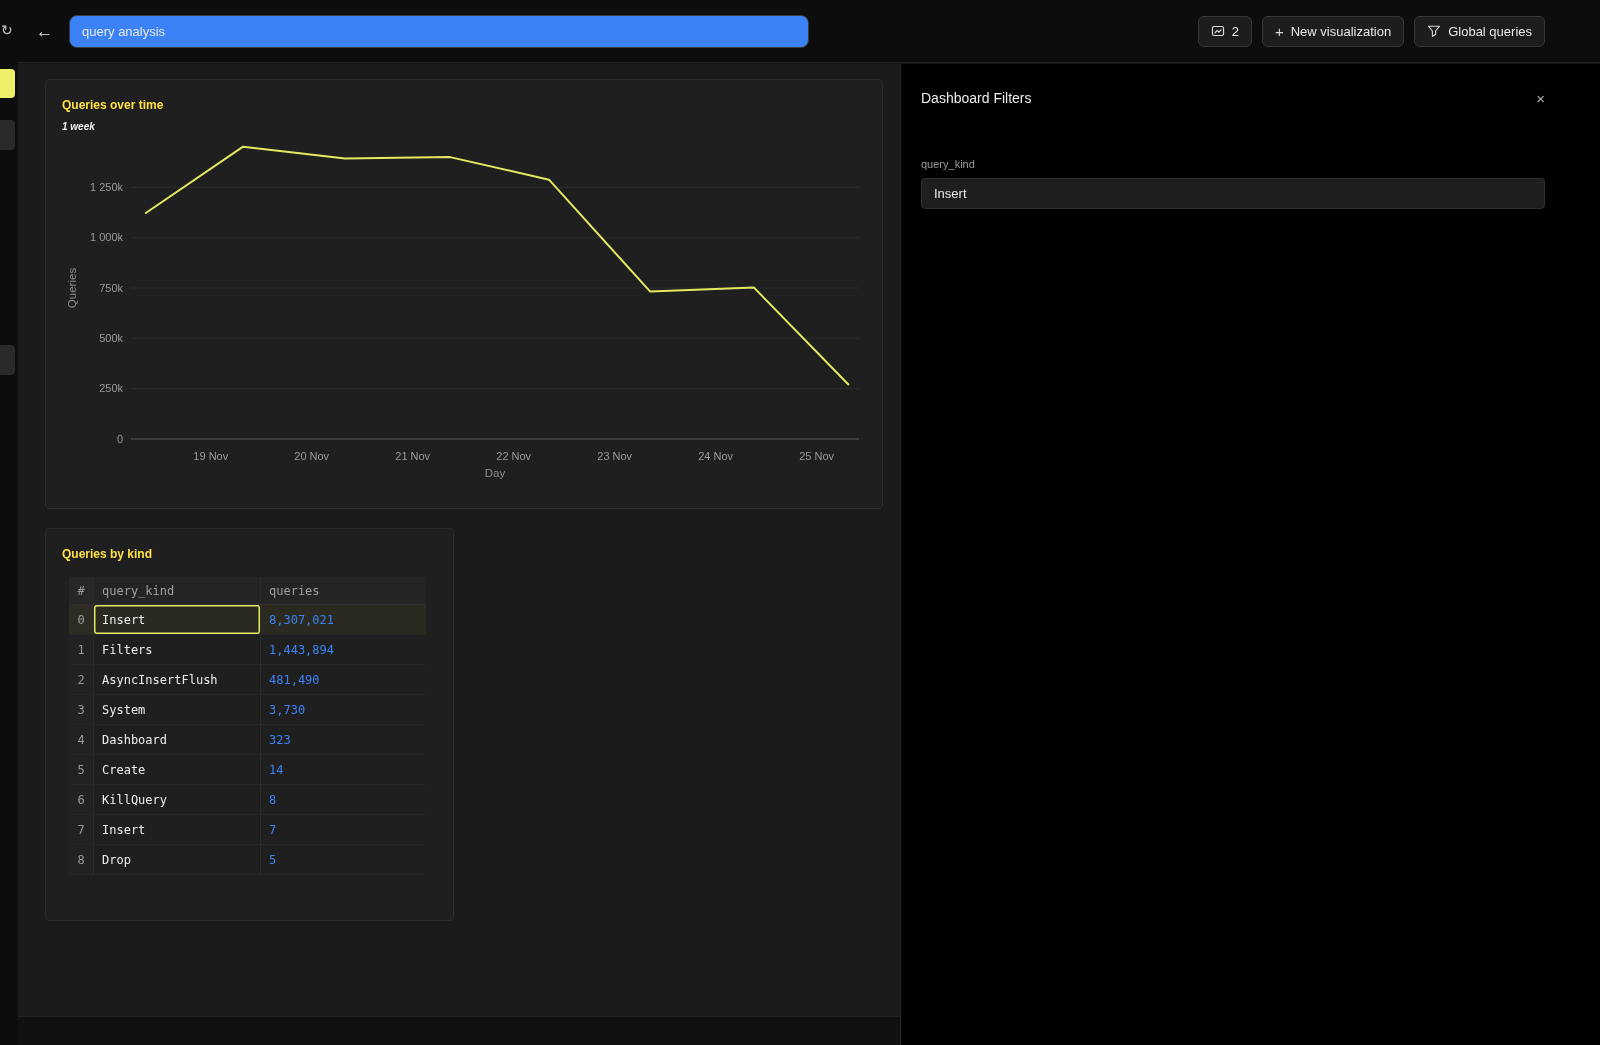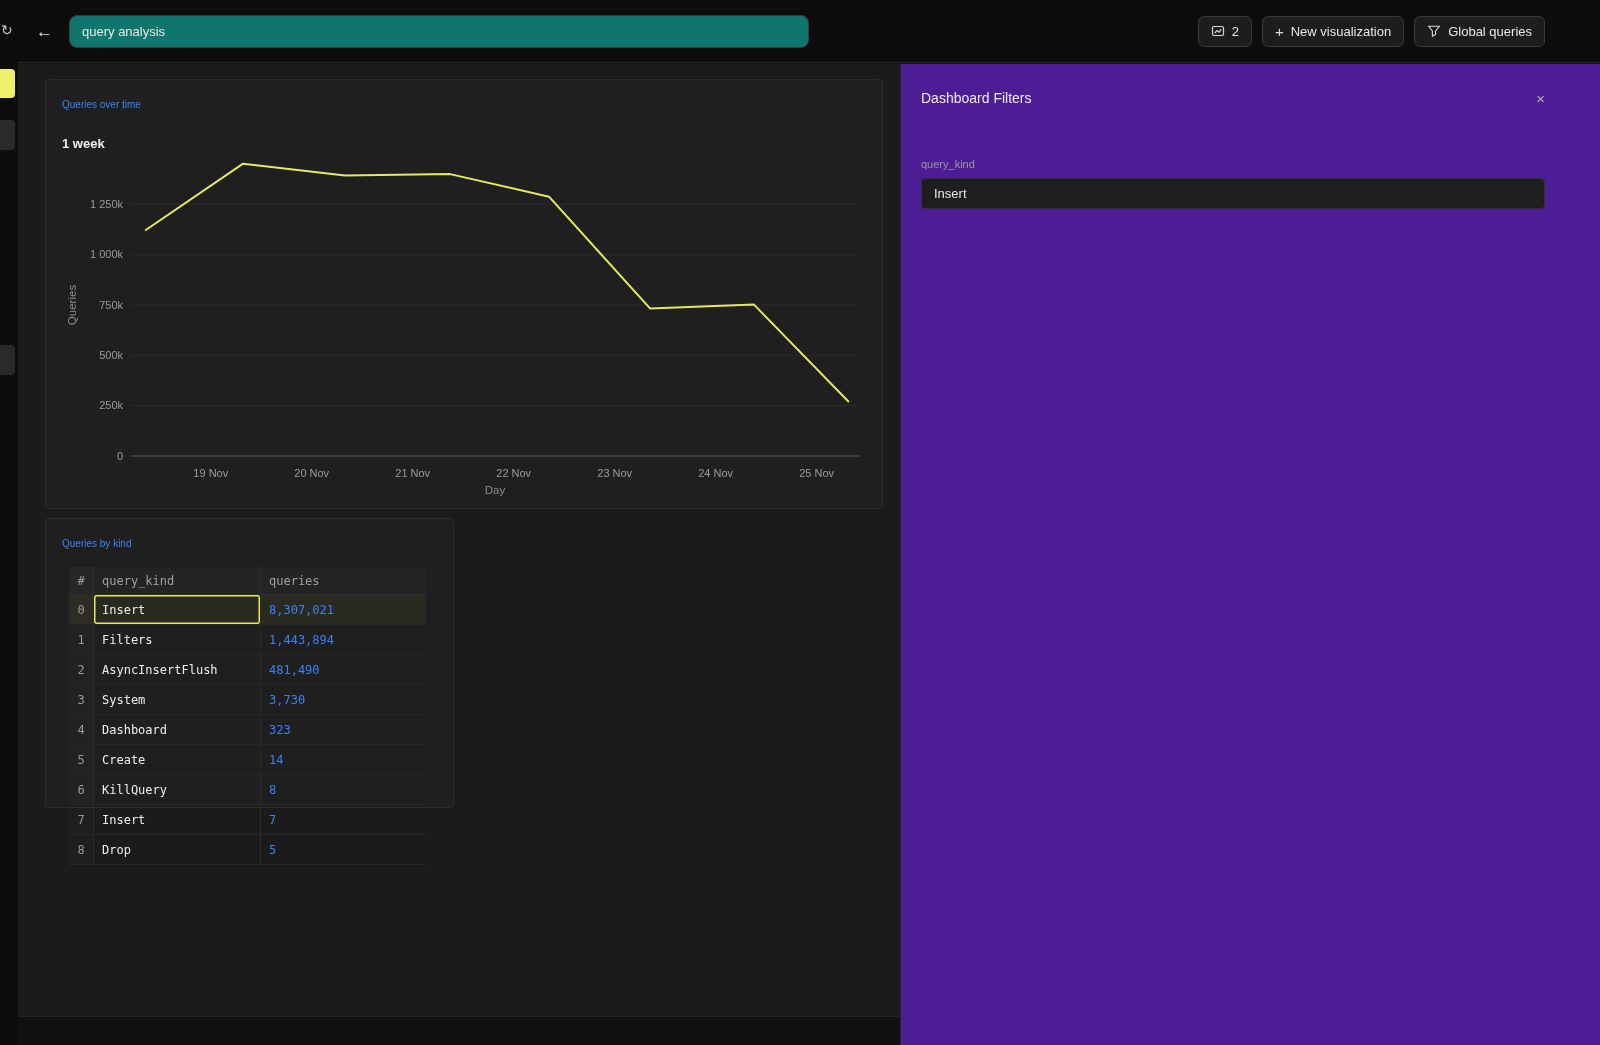--- a/index.html
+++ b/index.html
@@ -11,52 +11,52 @@
   .rail { position:absolute; left:0; top:0; width:18px; height:100%; background:#0d0d0d; z-index:6; }
   .rail-refresh { position:absolute; left:1px; top:22px; color:#c6c6c6; font-size:14px; cursor:pointer; }
   .rail-active { position:absolute; left:0; top:69px; width:15px; height:29px; background:#eef06a; border-radius:0 4px 4px 0; cursor:pointer; }
   .rail-item { position:absolute; left:0; width:15px; height:30px; background:#2a2a2a; border-radius:0 4px 4px 0; cursor:pointer; }
   .rail-item.i1 { top:120px; }
   .rail-item.i2 { top:345px; }
 
   
   .topbar { position:absolute; left:18px; top:0; right:0; height:63px; background:#0d0d0d; border-bottom:1px solid #242424; display:flex; align-items:center; padding:0 55px 0 18px; z-index:5; }
   .back-btn { background:none; border:none; color:#e0e0e0; font-size:17px; cursor:pointer; margin-right:16px; line-height:1; }
-  .title-input { width:740px; height:33px; background:#0f766e; border:1px solid #3a3a3a; border-radius:8px; color:#e8e8e8; font-size:13px; padding:0 12px; font-family:"Liberation Sans", sans-serif; outline:none; }
+  .title-input { width:740px; height:33px; background:#3b82f6; border:1px solid #3a3a3a; border-radius:8px; color:#e8e8e8; font-size:13px; padding:0 12px; font-family:"Liberation Sans", sans-serif; outline:none; }
   .tb-spacer { flex:1; }
   .tb-actions { display:flex; gap:10px; }
   .btn { display:flex; align-items:center; gap:7px; height:31px; padding:0 12px; background:#1d1d1d; border:1px solid #373737; border-radius:6px; color:#e8e8e8; font-size:13px; cursor:pointer; font-family:"Liberation Sans", sans-serif; white-space:nowrap; }
   .btn svg { display:block; }
   .plus-glyph { font-size:15px; color:#d8d8d8; line-height:1; }
 
   
   .main { position:absolute; left:18px; top:64px; width:883px; bottom:0; background:#1b1b1b; border-right:1px solid #262626; }
   .bottom-bar { position:absolute; left:0; right:0; bottom:0; height:29px; background:#111111; border-top:1px solid #232323; }
 
   .card { position:absolute; background:#1f1f1f; border:1px solid #2d2d2d; border-radius:4px; padding:16px; }
   .chart-card { left:27px; top:15px; width:838px; height:430px; }
-  .card-title { font-size:10px; font-weight:normal; color:#3b82f6; line-height:18px; }
-  .card-subtitle { font-size:13px; font-weight:bold; color:#f2f2f2; margin-top:22px; line-height:16px; }
+  .card-title { font-size:12px; font-weight:bold; color:#fde047; line-height:18px; }
+  .card-subtitle { font-size:10px; font-weight:bold; color:#f2f2f2; margin-top:5px; line-height:16px;font-style:italic; }
   svg.chart { display:block; margin-top:4px; width:806px; height:353px; }
   svg.chart .tick { fill:#9b9b9b; font-size:11px; font-family:"Liberation Sans", sans-serif; }
   svg.chart .axis-label { fill:#8d8d8d; font-size:11.5px; font-family:"Liberation Sans", sans-serif; }
 
-  .table-card { left:27px; top:454px; width:409px; height:290px; }
+  .table-card { left:27px; top:464px; width:409px; height:393px; }
   .qtable { margin-top:14px; margin-left:7px; width:357px; font-family:"DejaVu Sans Mono", monospace; font-size:12px; }
   .trow { display:grid; grid-template-columns:25px 167px 165px; align-items:stretch; border-bottom:1px solid #272727; height:30px; cursor:default; }
   .trow.thead { height:28px; background:#242424; color:#9f9f9f; border-bottom:1px solid #2e2e2e; }
   .c-idx { display:flex; align-items:center; justify-content:center; color:#9a9a9a; background:rgba(255,255,255,0.015); border-right:1px solid #2c2c2c; }
   .c-kind { display:flex; align-items:center; padding-left:8px; border-right:1px solid #2c2c2c; color:#ececec; }
   .c-q { display:flex; align-items:center; padding-left:8px; color:#3b82f6; }
   .thead .c-kind, .thead .c-q { color:#9f9f9f; }
   .trow.selected { background:#2a2a20; }
   .c-kind.sel { box-shadow:inset 0 0 0 1.5px #e3ea5f; border-radius:3px; }
 
   
-  .panel { position:absolute; left:901px; top:64px; right:0; bottom:0; background:#4c1d95; padding:26px 55px 0 20px; }
+  .panel { position:absolute; left:901px; top:64px; right:0; bottom:0; background:#000000; padding:26px 55px 0 20px; }
   .panel-header { display:flex; align-items:center; justify-content:space-between; }
   .panel-title { font-size:14px; color:#ededed; }
   .panel-close { background:none; border:none; color:#b0b0b0; font-size:15px; cursor:pointer; line-height:1; }
   .filter-field { margin-top:52px; }
   .filter-label { font-size:11px; color:#9a9a9a; margin-bottom:8px; }
   .filter-input { width:100%; height:31px; background:#1e1e1e; border:1px solid #303030; border-radius:4px; color:#e8e8e8; font-size:13px; padding:0 12px; font-family:"Liberation Sans", sans-serif; outline:none; }
 </style>
 </head>
 <body>
 

